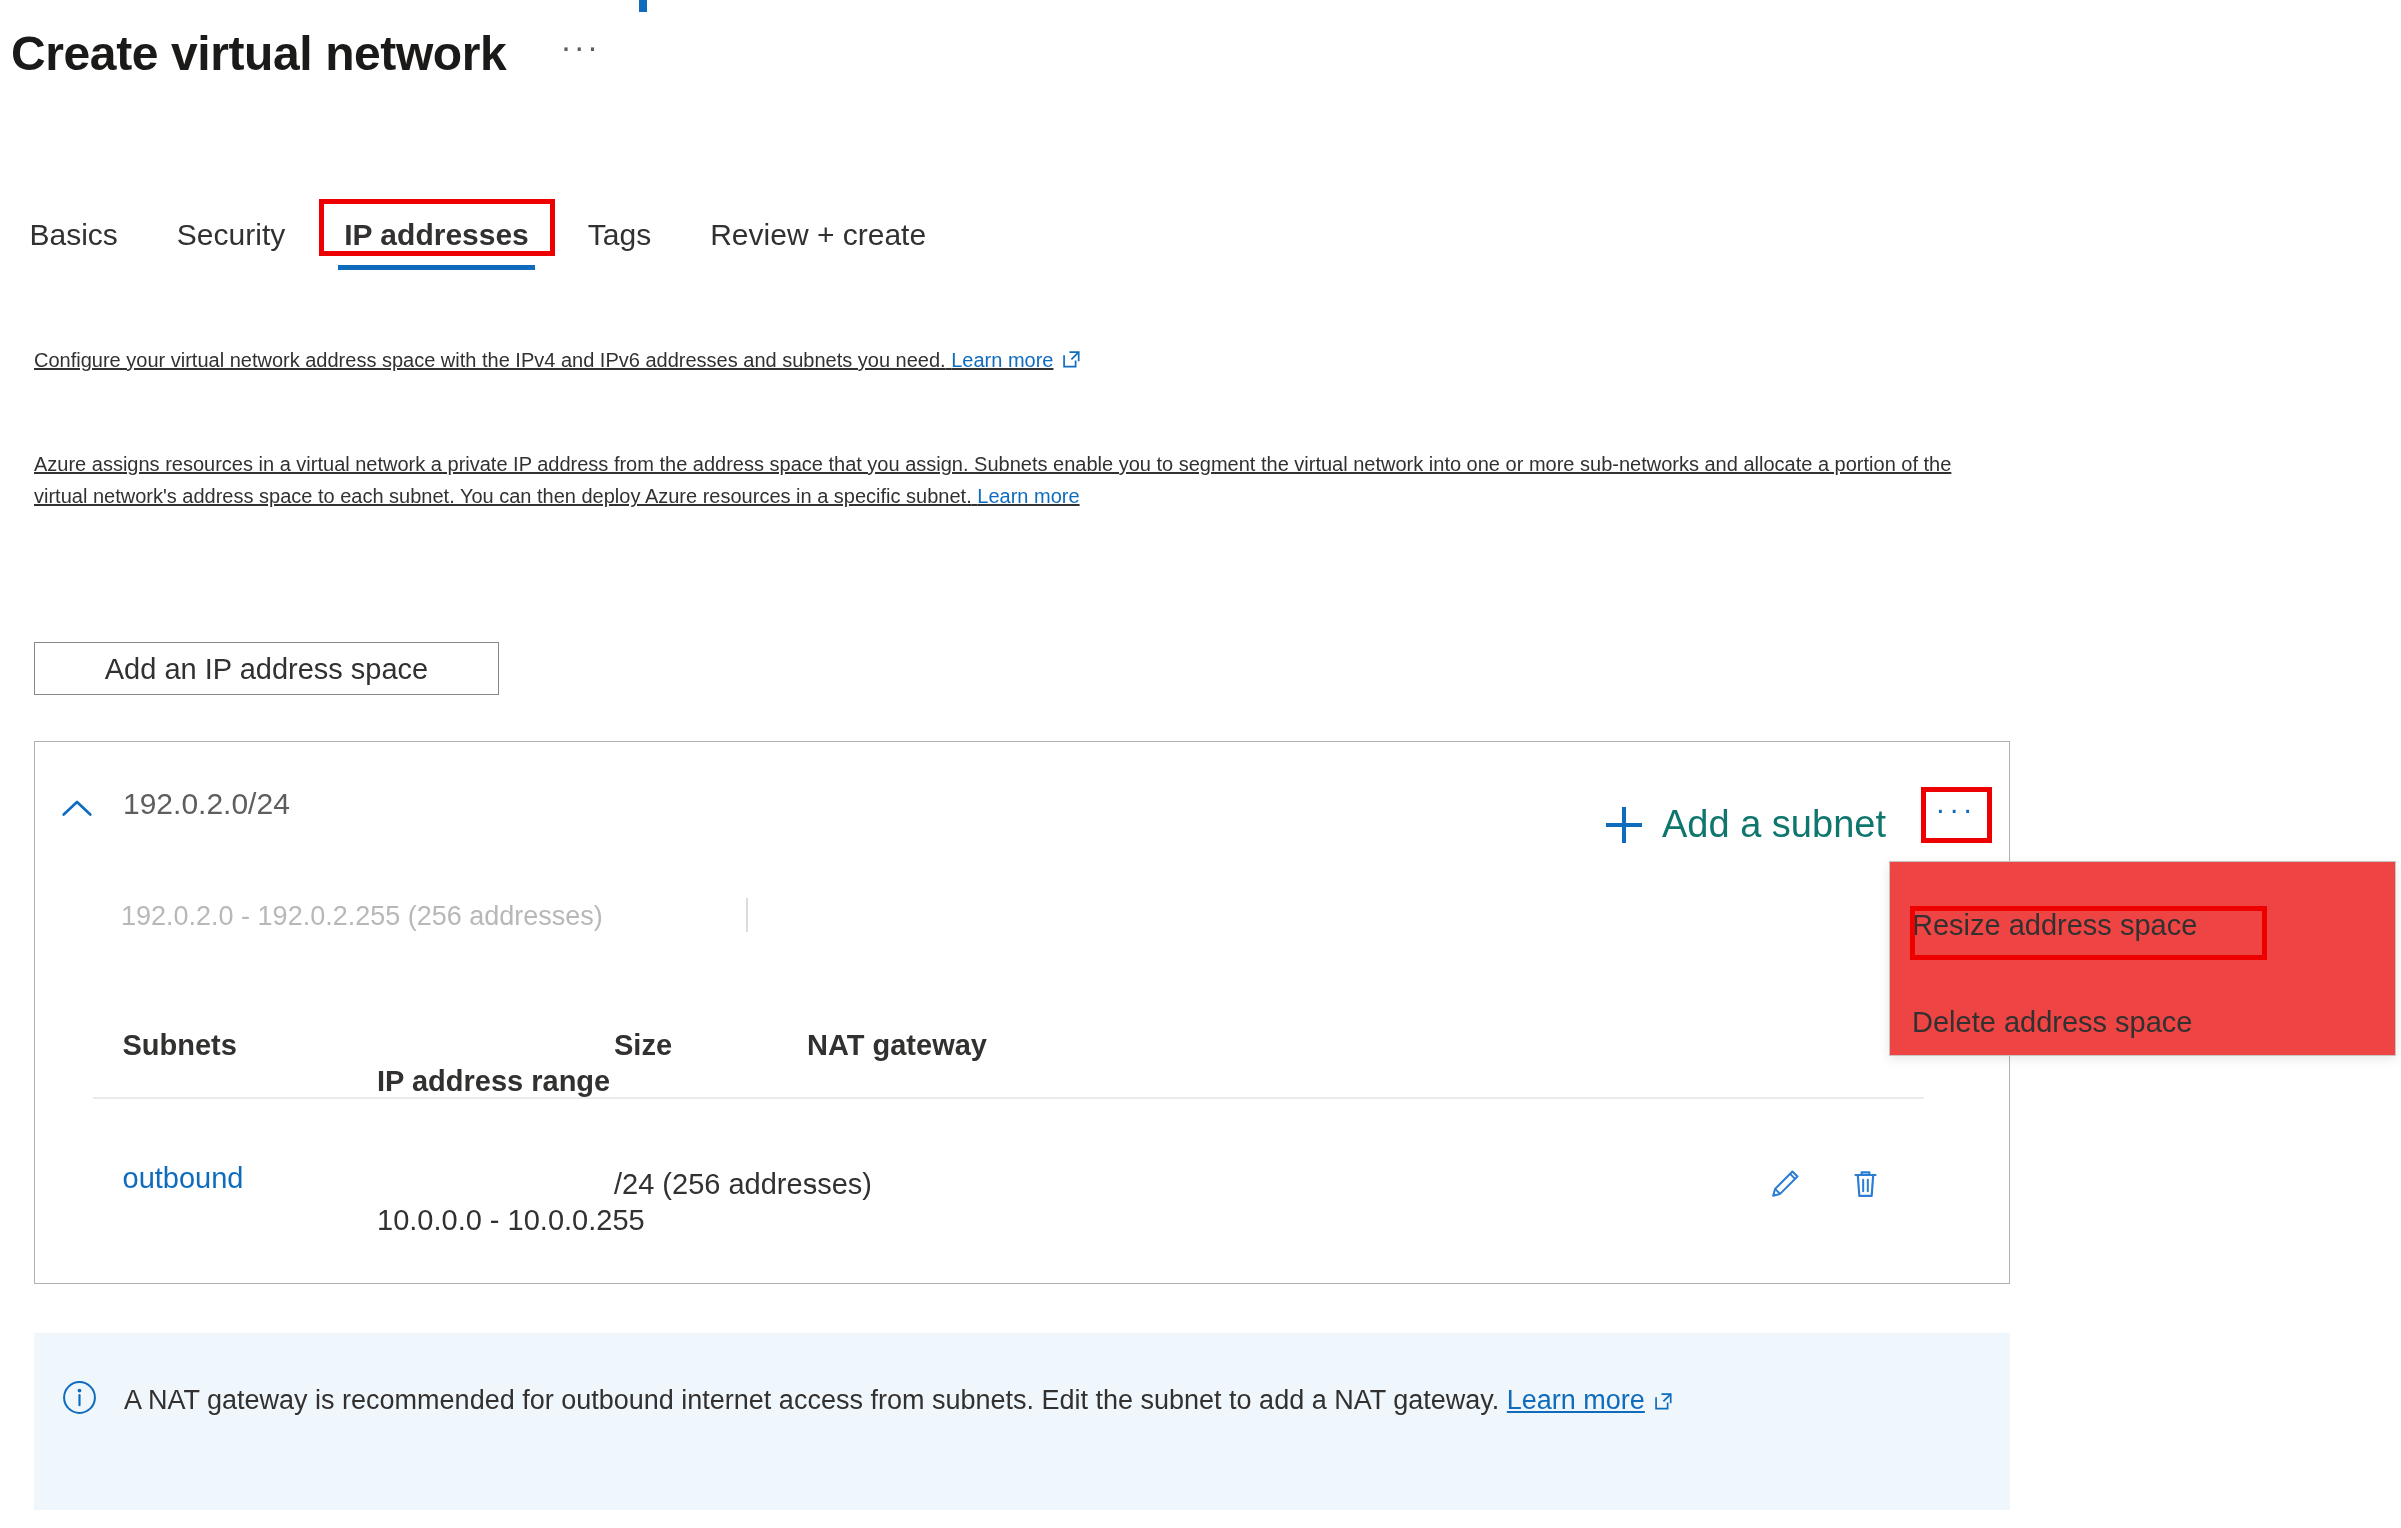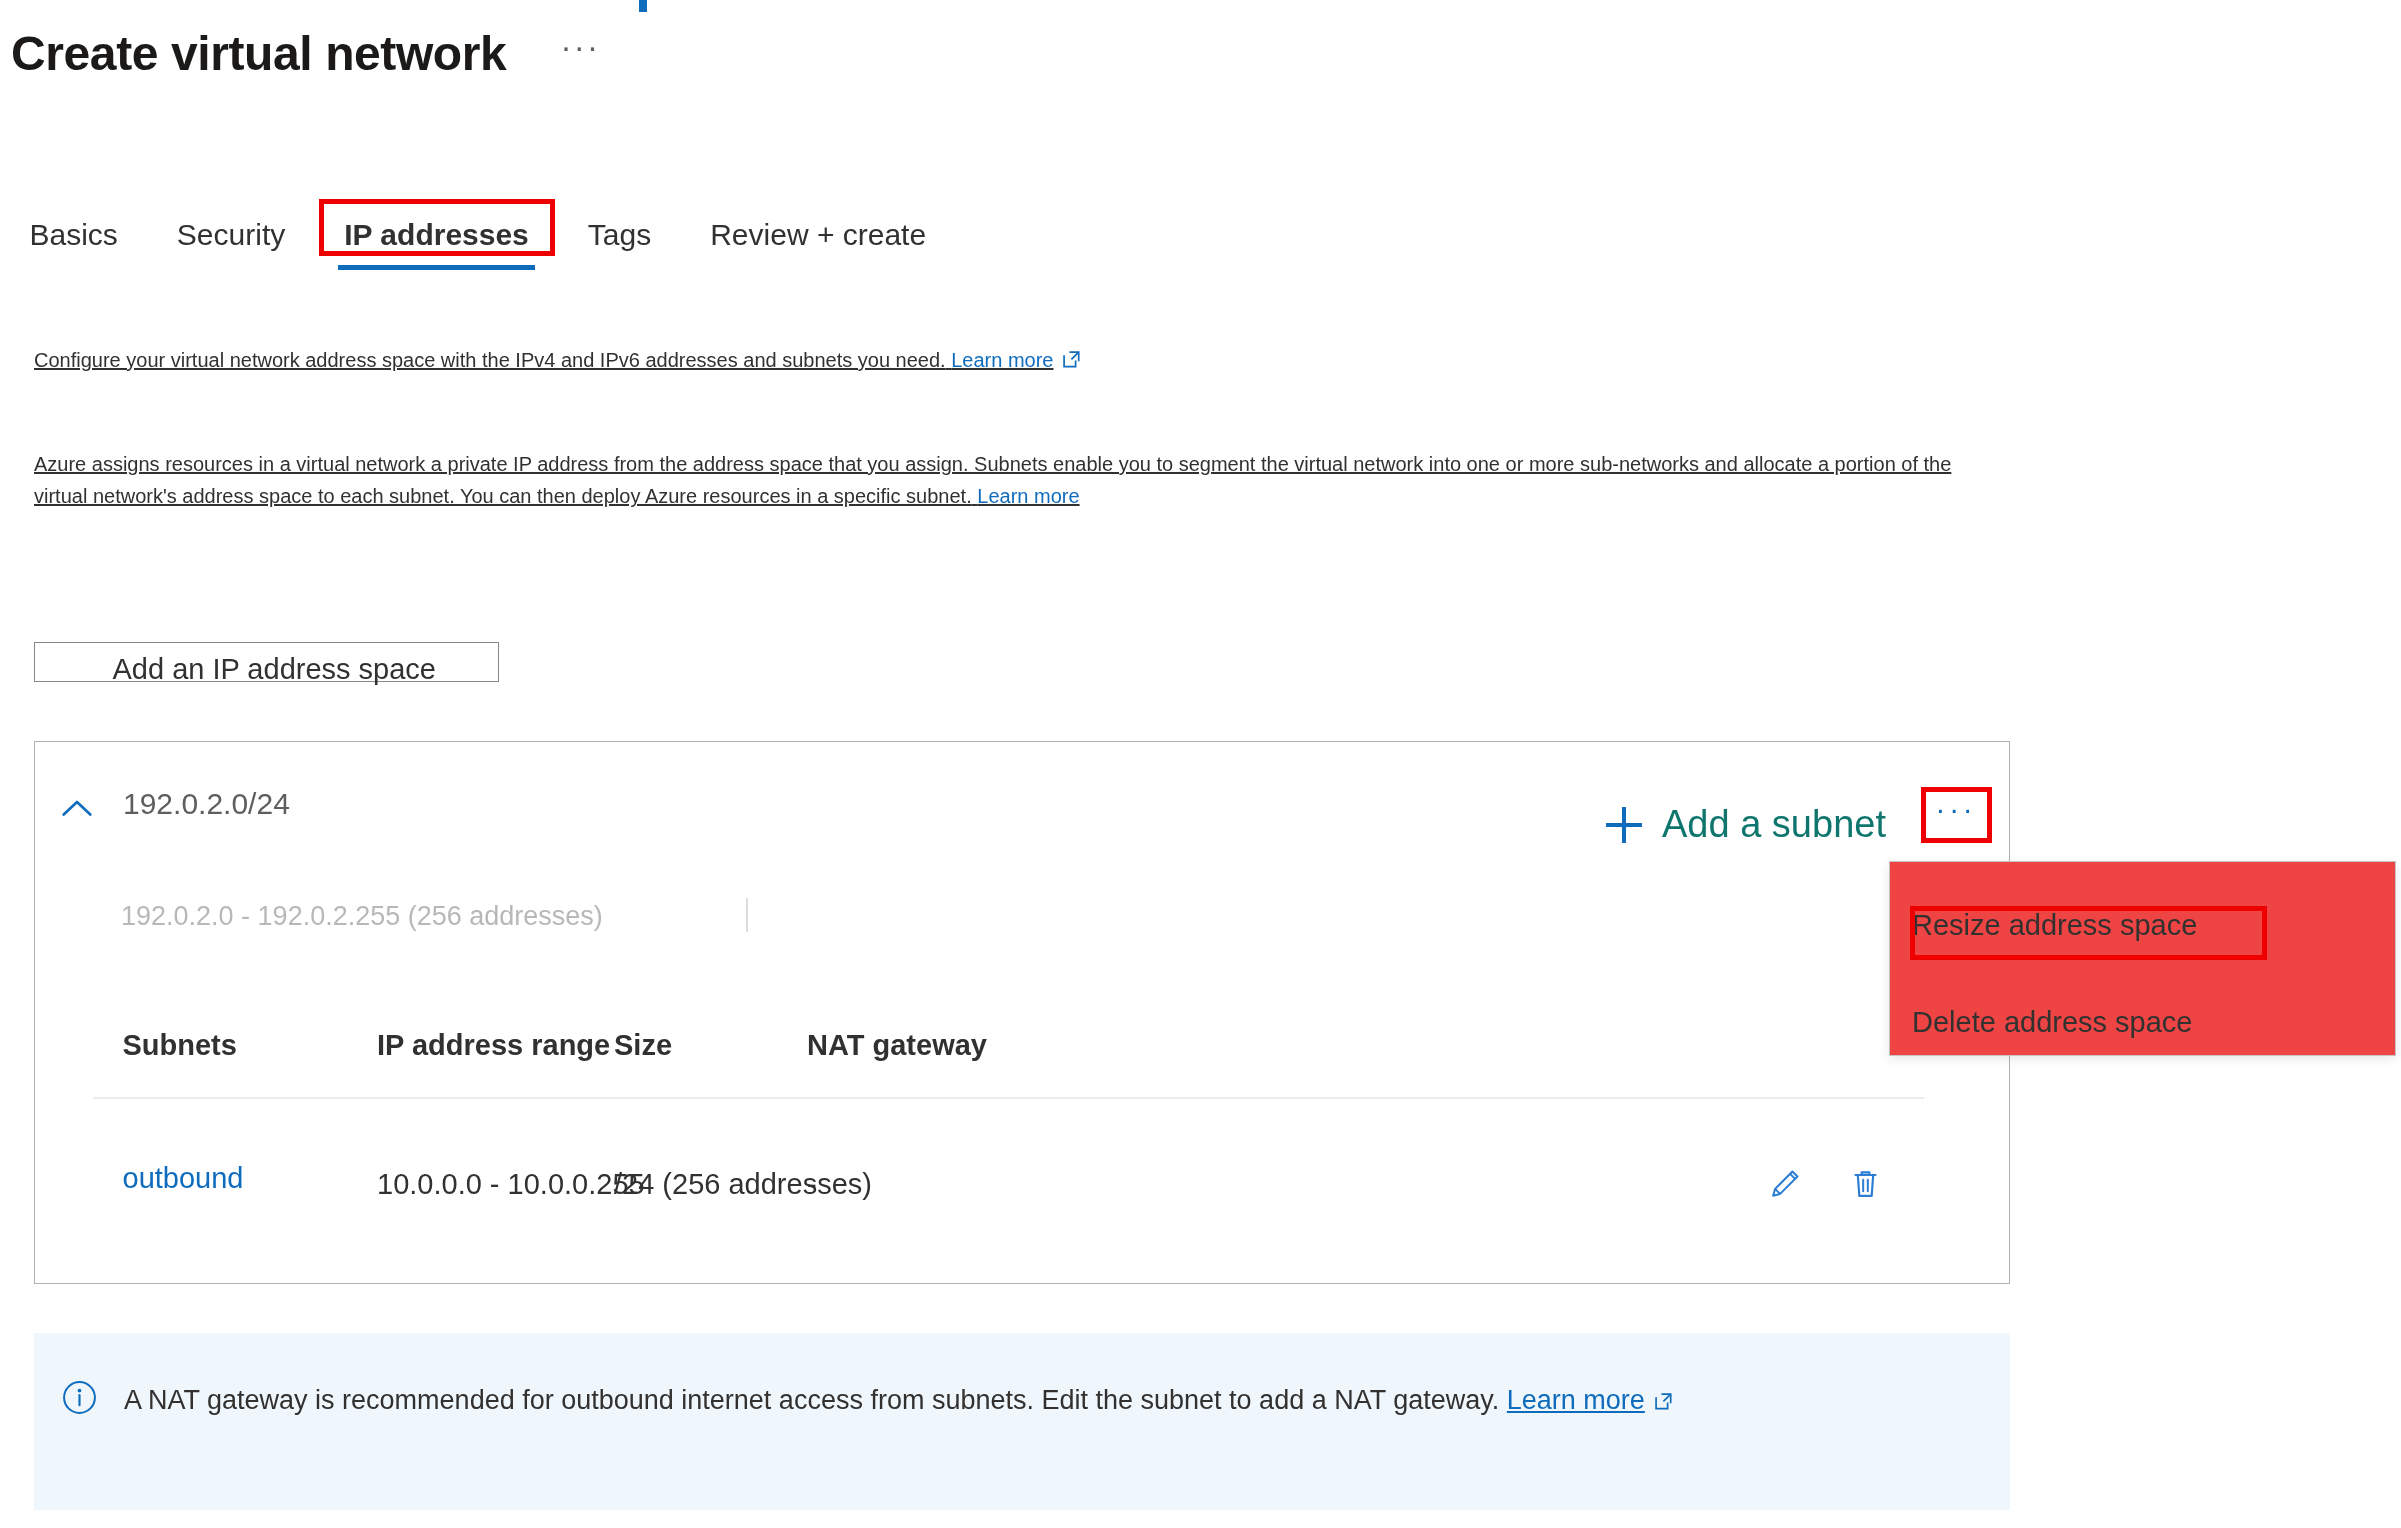--- a/index.html
+++ b/index.html
@@ -104,31 +104,31 @@
     position: relative;
     margin-left: 7.8px;
     vertical-align: -1.6px;
   }
   .ext-icon svg { display: block; }
 
   
   .btn-add-space {
     position: absolute;
     left: 34px; top: 642px;
-    height: 40px;
+    height: 53px;
     min-width: 465px;
     border: 1.6px solid #8a8886;
     background: #ffffff;
     color: #323130;
     font-family: "Liberation Sans", sans-serif;
     font-size: 29px;
     padding: 0 62px;
     box-sizing: border-box;
     cursor: pointer;
-    text-align: right;
+    text-align: center;
     line-height: 53px;
   }
 
   
   .space-card {
     position: absolute;
     left: 34px; top: 741px;
     width: 1976px;
     height: 543px;
     border: 1.6px solid #b3b0ad;
@@ -254,21 +254,21 @@
   }
   .t-head .th {
     position: absolute;
     top: 17px;
     font-size: 29px;
     font-weight: 600;
     color: #323130;
     white-space: nowrap;
   }
   .col-0 { left: 29.5px; }
-  .col-1 { left: 284px; }
+  .col-1 { left: 284px; margin-top: 36px; }
   .col-2 { left: 521px; text-align: right; }
   .col-3 { left: 714px; }
 
   .t-divider {
     position: absolute;
     left: 0; right: 0;
     height: 1.6px;
     background: #edebe9;
   }
   #div-top { top: 85px; }

